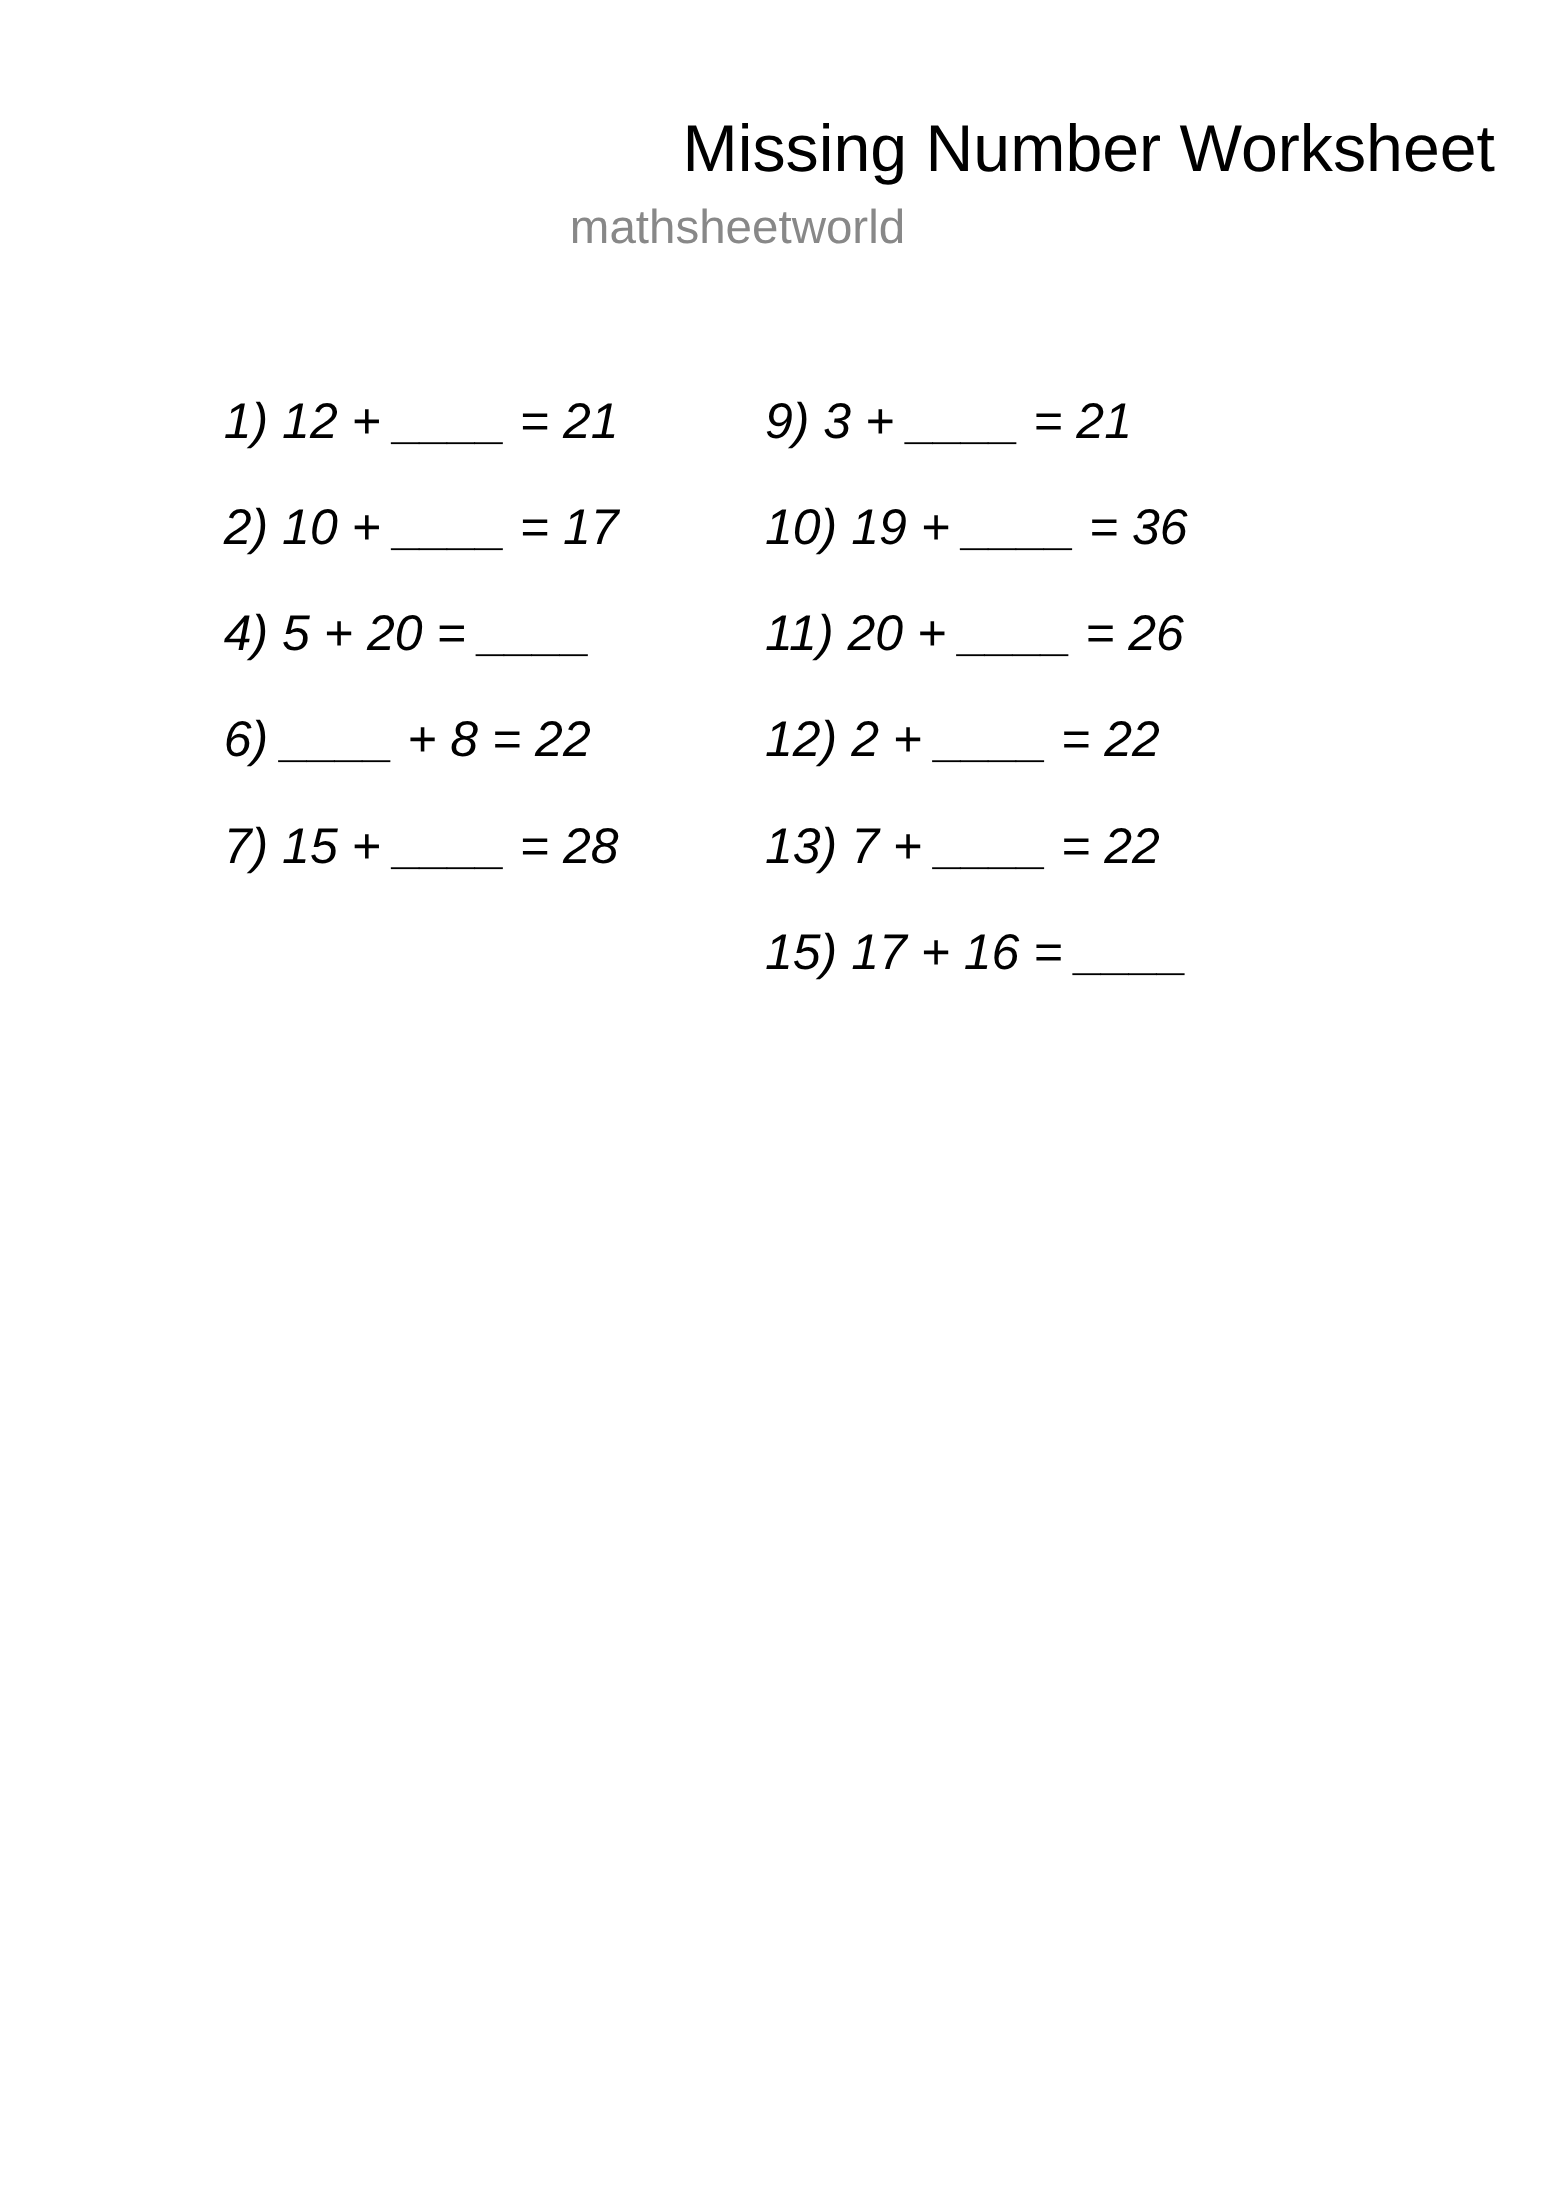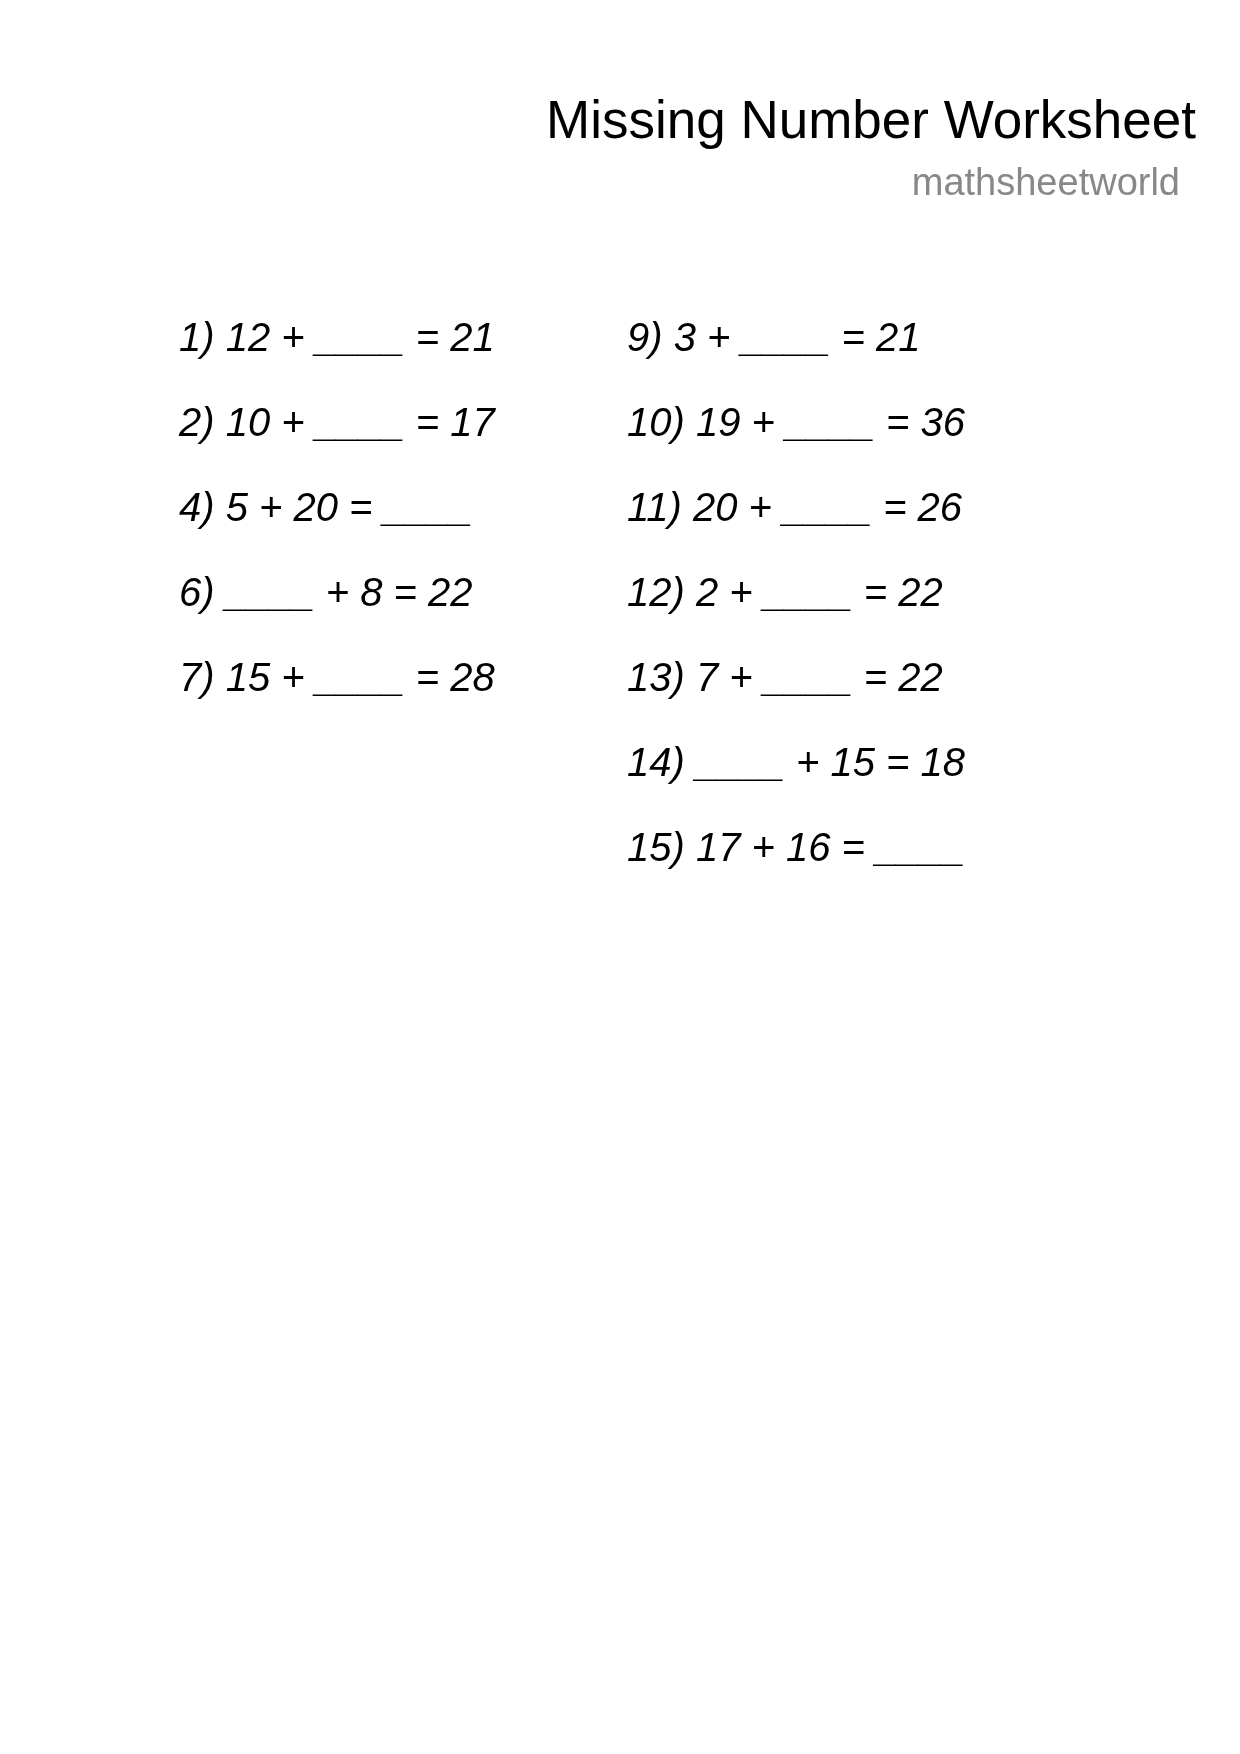--- a/index.html
+++ b/index.html
@@ -1,24 +1,24 @@
 <!DOCTYPE html>
 <html><head>
 <meta charset="utf-8">
 <style>
   html, body { margin: 0; padding: 0; background: #ffffff; }
   body { width: 1240px; height: 1754px; position: relative; overflow: hidden;
          font-family: "Liberation Sans", sans-serif; color: #000; }
   .title { position: absolute; left: 0; width: 1196px; top: 88px; text-align: right;
            font-size: 53px; line-height: 64px; white-space: nowrap; }
-  .subtitle { position: absolute; left: 0; width: 1180px; top: 158px; text-align: right;
+  .subtitle { position: absolute; left: 0; width: 1180px; top: 158px; text-align: center;
               font-size: 38px; line-height: 48px; color: #888888; white-space: nowrap; }
   .col { position: absolute; top: 312px; font-style: italic; }
   .col.left { left: 179px; }
-  .col.right { left: 627px; }
+  .col.right { left: 612px; }
   .problem { height: 85px; font-size: 40px; line-height: 50px; white-space: nowrap; }
 </style>
 </head>
 <body>
 
 <div>
   <div class="title">Missing Number Worksheet</div>
   <div class="subtitle">mathsheetworld</div>
 
   <div class="col left">
@@ -28,16 +28,15 @@
     <div class="problem">6) ____ + 8 = 22</div>
     <div class="problem">7) 15 + ____ = 28</div>
   </div>
 
   <div class="col right">
     <div class="problem">9) 3 + ____ = 21</div>
     <div class="problem">10) 19 + ____ = 36</div>
     <div class="problem">11) 20 + ____ = 26</div>
     <div class="problem">12) 2 + ____ = 22</div>
     <div class="problem">13) 7 + ____ = 22</div>
-    <div class="problem">14) ____ + 15 = 18</div>
     <div class="problem">15) 17 + 16 = ____</div>
   </div>
 </div>
 
 </body></html>

